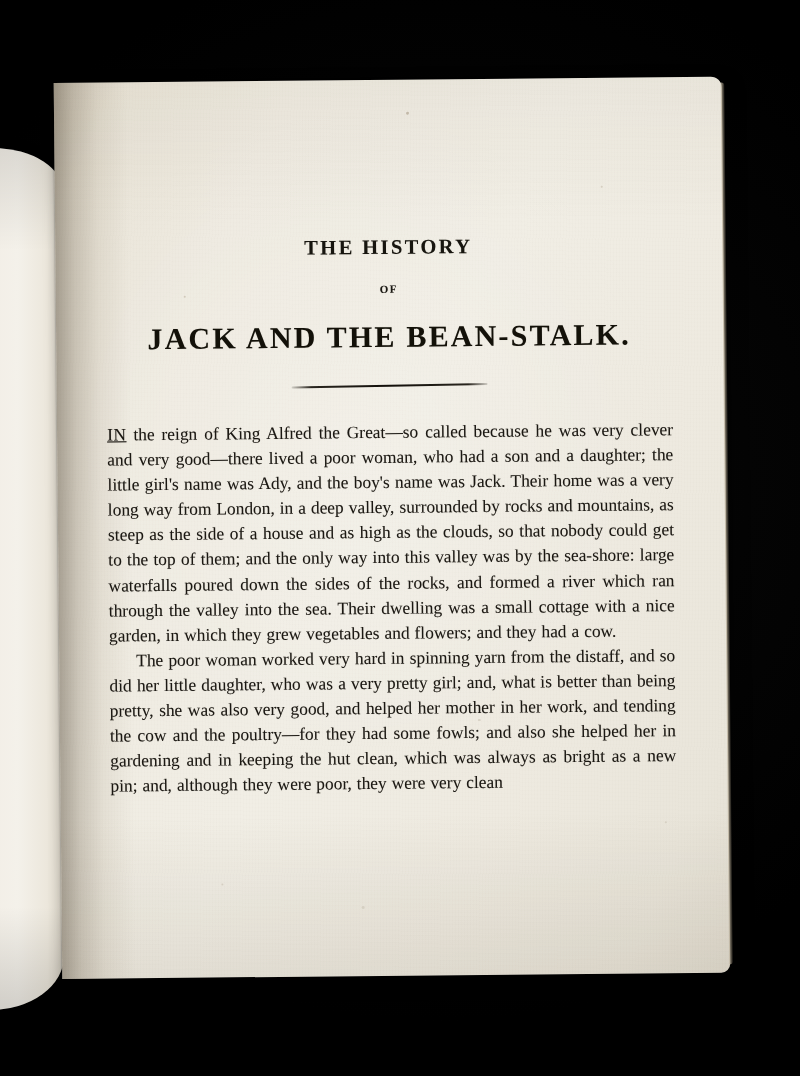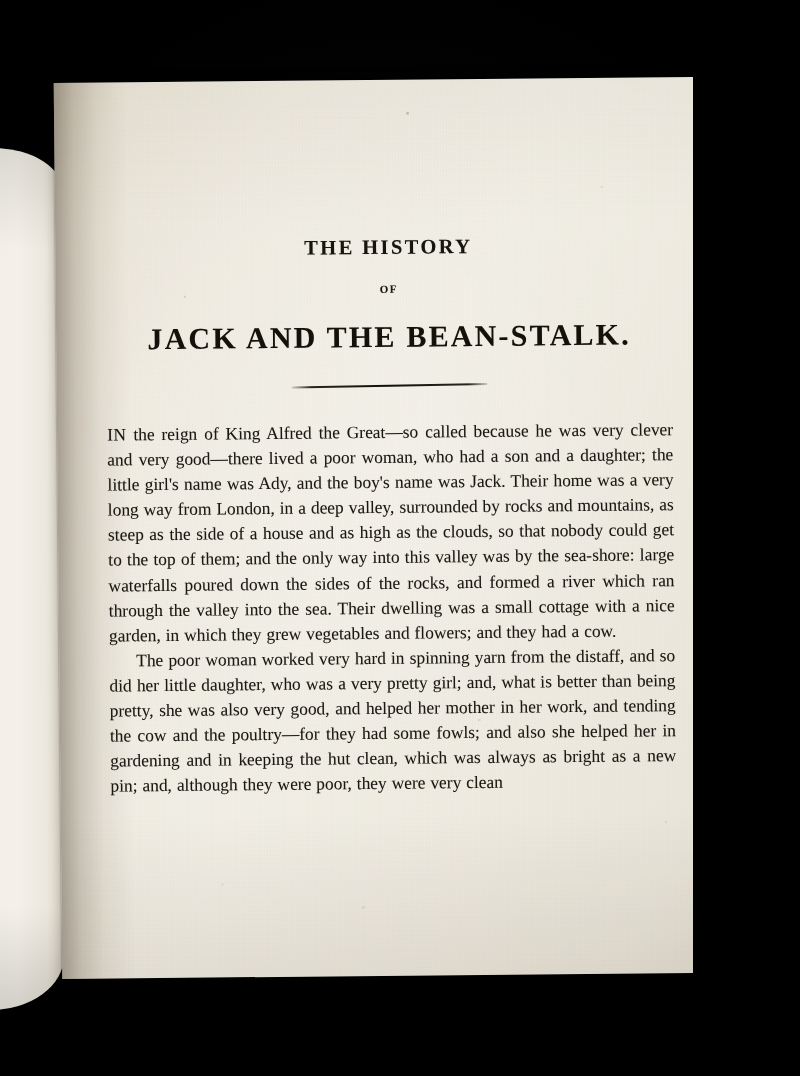--- a/index.html
+++ b/index.html
@@ -10,21 +10,21 @@
   }
   body {
     width: 800px;
     height: 1076px;
     overflow: hidden;
     font-family: "Liberation Serif", serif;
   }
 
   #scan-root {
     position: relative;
-    width: 693px;
+    width: 800px;
     height: 1076px;
     background: #010101;
     overflow: hidden;
   }
 
   
   .backdrop {
     position: absolute;
     inset: 0;
     background:
@@ -211,20 +211,21 @@
     margin: 0;
     text-indent: 1.55em;
   }
   .body-text p.first {
     text-indent: 0;
   }
   .smallcaps {
     font-variant: normal;
     font-size: 0.84em;
     letter-spacing: 0.5px;
+    text-decoration: underline;
   }
   .dropinitial {
     font-size: 1em;
   }
 
   
   .content {
     text-shadow: 0 0 0.7px rgba(40,34,24,0.30);
   }
 

